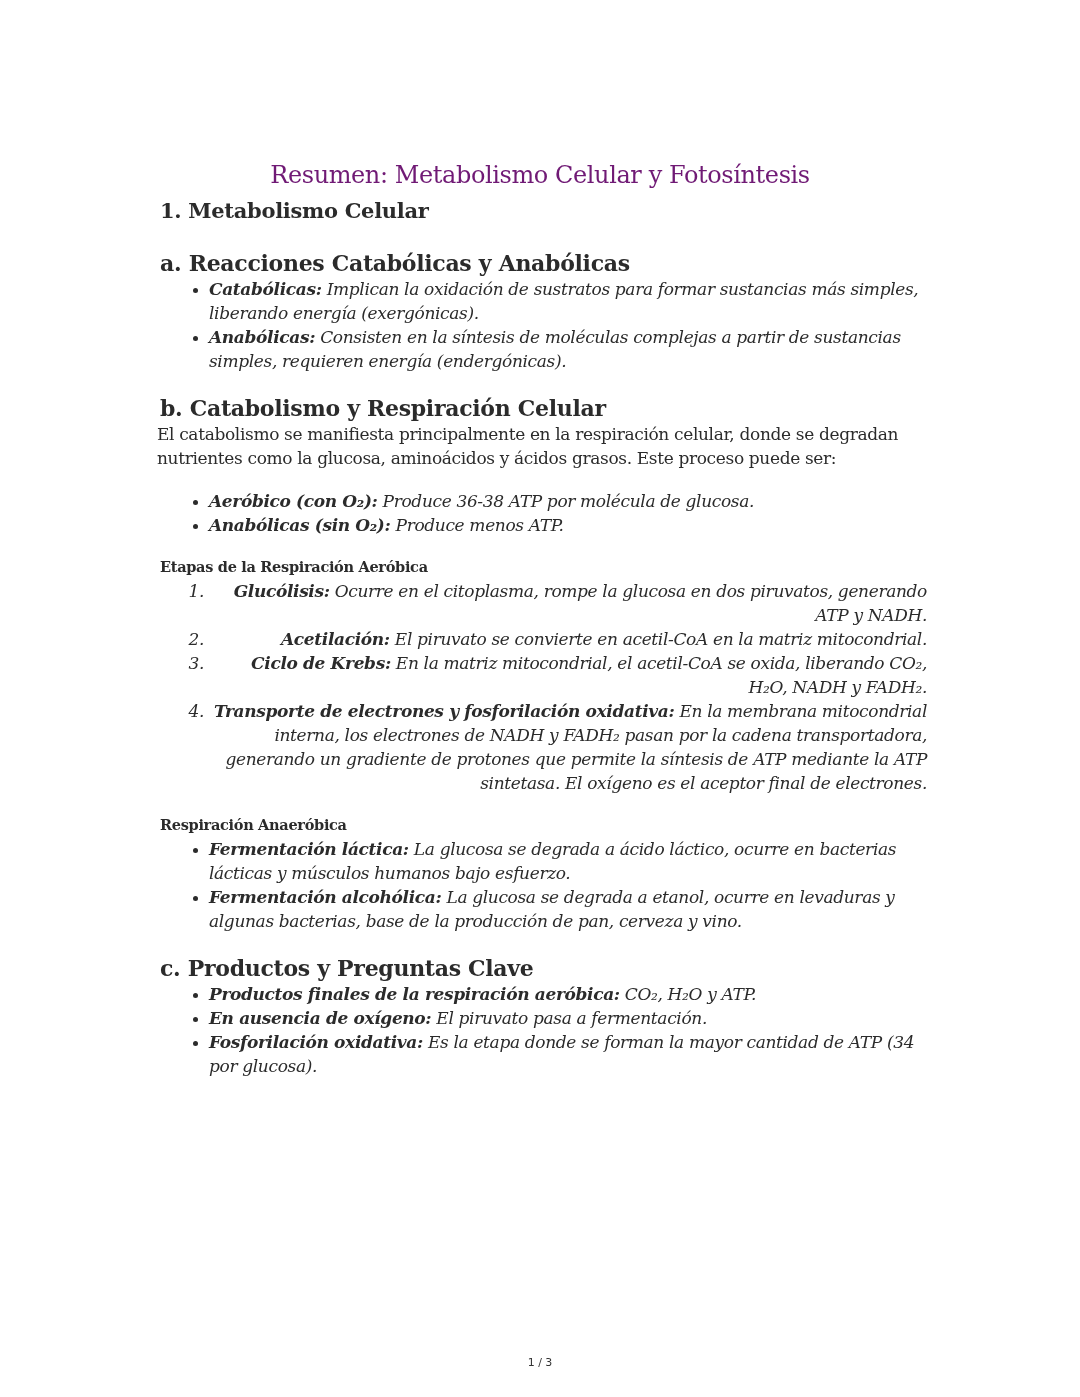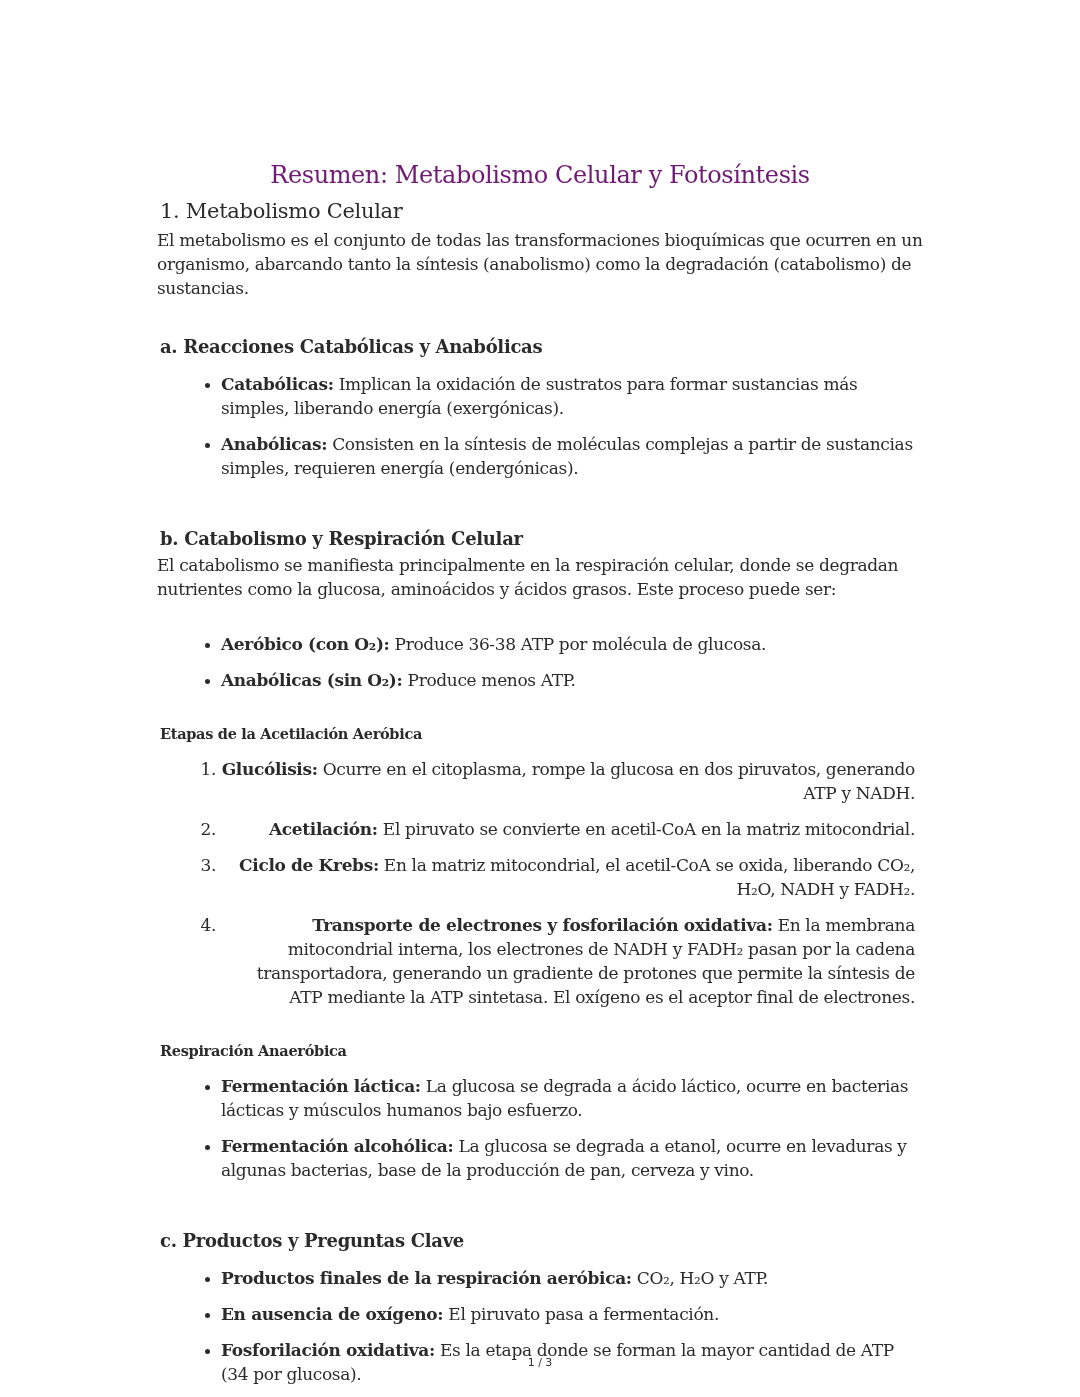--- a/index.html
+++ b/index.html
@@ -6,62 +6,61 @@
     body {
       width: 1080px; height: 1397px; position: relative; overflow: hidden;
       font-family: "DejaVu Serif", "Liberation Serif", serif;
       color: #2b2b2b;
     }
     .page { position: absolute; left: 157px; top: 158px; width: 770px; }
     .title {
       font-size: 24px; font-weight: normal; text-align: center; margin: 0 0 4px 0;
       line-height: 34px; letter-spacing: -0.4px; color: #701a75; width: 766px;
     }
-    h2 { font-size: 21px; font-weight: normal; margin: 0 0 2px 3px; line-height: 30px; letter-spacing: -0.3px; }
-    h3 { font-size: 18px; font-weight: bold; margin: 12px 0 1px 3px; line-height: 26px; letter-spacing: -0.3px; }
+    h2 { font-size: 21px; font-weight: bold; margin: 0 0 2px 3px; line-height: 30px; letter-spacing: -0.3px; }
+    h3 { font-size: 22px; font-weight: bold; margin: 0 0 1px 3px; line-height: 26px; letter-spacing: -0.3px; }
     h4 { font-size: 14.5px; font-weight: bold; margin: 0 0 1px 3px; line-height: 22px; letter-spacing: -0.3px; }
     p { font-size: 17px; line-height: 24px; margin: 0; letter-spacing: -0.35px; }
     ul, ol { margin: 0; padding: 0 0 0 52px; font-size: 17px; line-height: 24px; letter-spacing: -0.35px; }
-    li { margin: 12px; }
+    li { margin: 0; font-style: italic; }
     ul li::marker { font-size: 15px; }
     b { font-weight: bold; }
     .gap-s { height: 22px; }
     .gap-m { height: 19px; }
     .footer {
       position: absolute; left: 0; width: 1080px; top: 1356px; text-align: center;
       font-family: "DejaVu Sans", sans-serif; font-size: 11px; color: #333;
     }
   </style>
 </head>
 <body>
 
 <div class="page">
   <h1 class="title">Resumen: Metabolismo Celular y Fotosíntesis</h1>
 
   <h2>1. Metabolismo Celular</h2>
-  <p>El metabolismo es el conjunto de todas las transformaciones bioquímicas que ocurren en un organismo, abarcando tanto la síntesis (anabolismo) como la degradación (catabolismo) de sustancias.</p>
 
   <div class="gap-s"></div>
   <h3>a. Reacciones Catabólicas y Anabólicas</h3>
   <ul>
     <li><b>Catabólicas:</b><span> Implican la oxidación de sustratos para formar sustancias más simples, liberando energía (exergónicas).</span></li>
     <li><b>Anabólicas:</b><span> Consisten en la síntesis de moléculas complejas a partir de sustancias simples, requieren energía (endergónicas).</span></li>
   </ul>
 
   <div class="gap-s"></div>
   <h3>b. Catabolismo y Respiración Celular</h3>
   <p>El catabolismo se manifiesta principalmente en la respiración celular, donde se degradan nutrientes como la glucosa, aminoácidos y ácidos grasos. Este proceso puede ser:</p>
   <div class="gap-m"></div>
   <ul>
     <li><b>Aeróbico (con O₂):</b><span> Produce 36-38 ATP por molécula de glucosa.</span></li>
     <li><b>Anabólicas (sin O₂):</b><span> Produce menos ATP.</span></li>
   </ul>
 
   <div class="gap-m"></div>
-  <h4>Etapas de la Acetilación Aeróbica</h4>
+  <h4>Etapas de la Respiración Aeróbica</h4>
   <ol style="padding-left: 52px; text-align: right;">
     <li><b>Glucólisis:</b><span> Ocurre en el citoplasma, rompe la glucosa en dos piruvatos, generando ATP y NADH.</span></li>
     <li><b>Acetilación:</b><span> El piruvato se convierte en acetil-CoA en la matriz mitocondrial.</span></li>
     <li><b>Ciclo de Krebs:</b><span> En la matriz mitocondrial, el acetil-CoA se oxida, liberando CO₂, H₂O, NADH y FADH₂.</span></li>
     <li><b>Transporte de electrones y fosforilación oxidativa:</b><span> En la membrana mitocondrial interna, los electrones de NADH y FADH₂ pasan por la cadena transportadora, generando un gradiente de protones que permite la síntesis de ATP mediante la ATP sintetasa. El oxígeno es el aceptor final de electrones.</span></li>
   </ol>
 
   <div class="gap-m"></div>
   <h4>Respiración Anaeróbica</h4>
   <ul>

